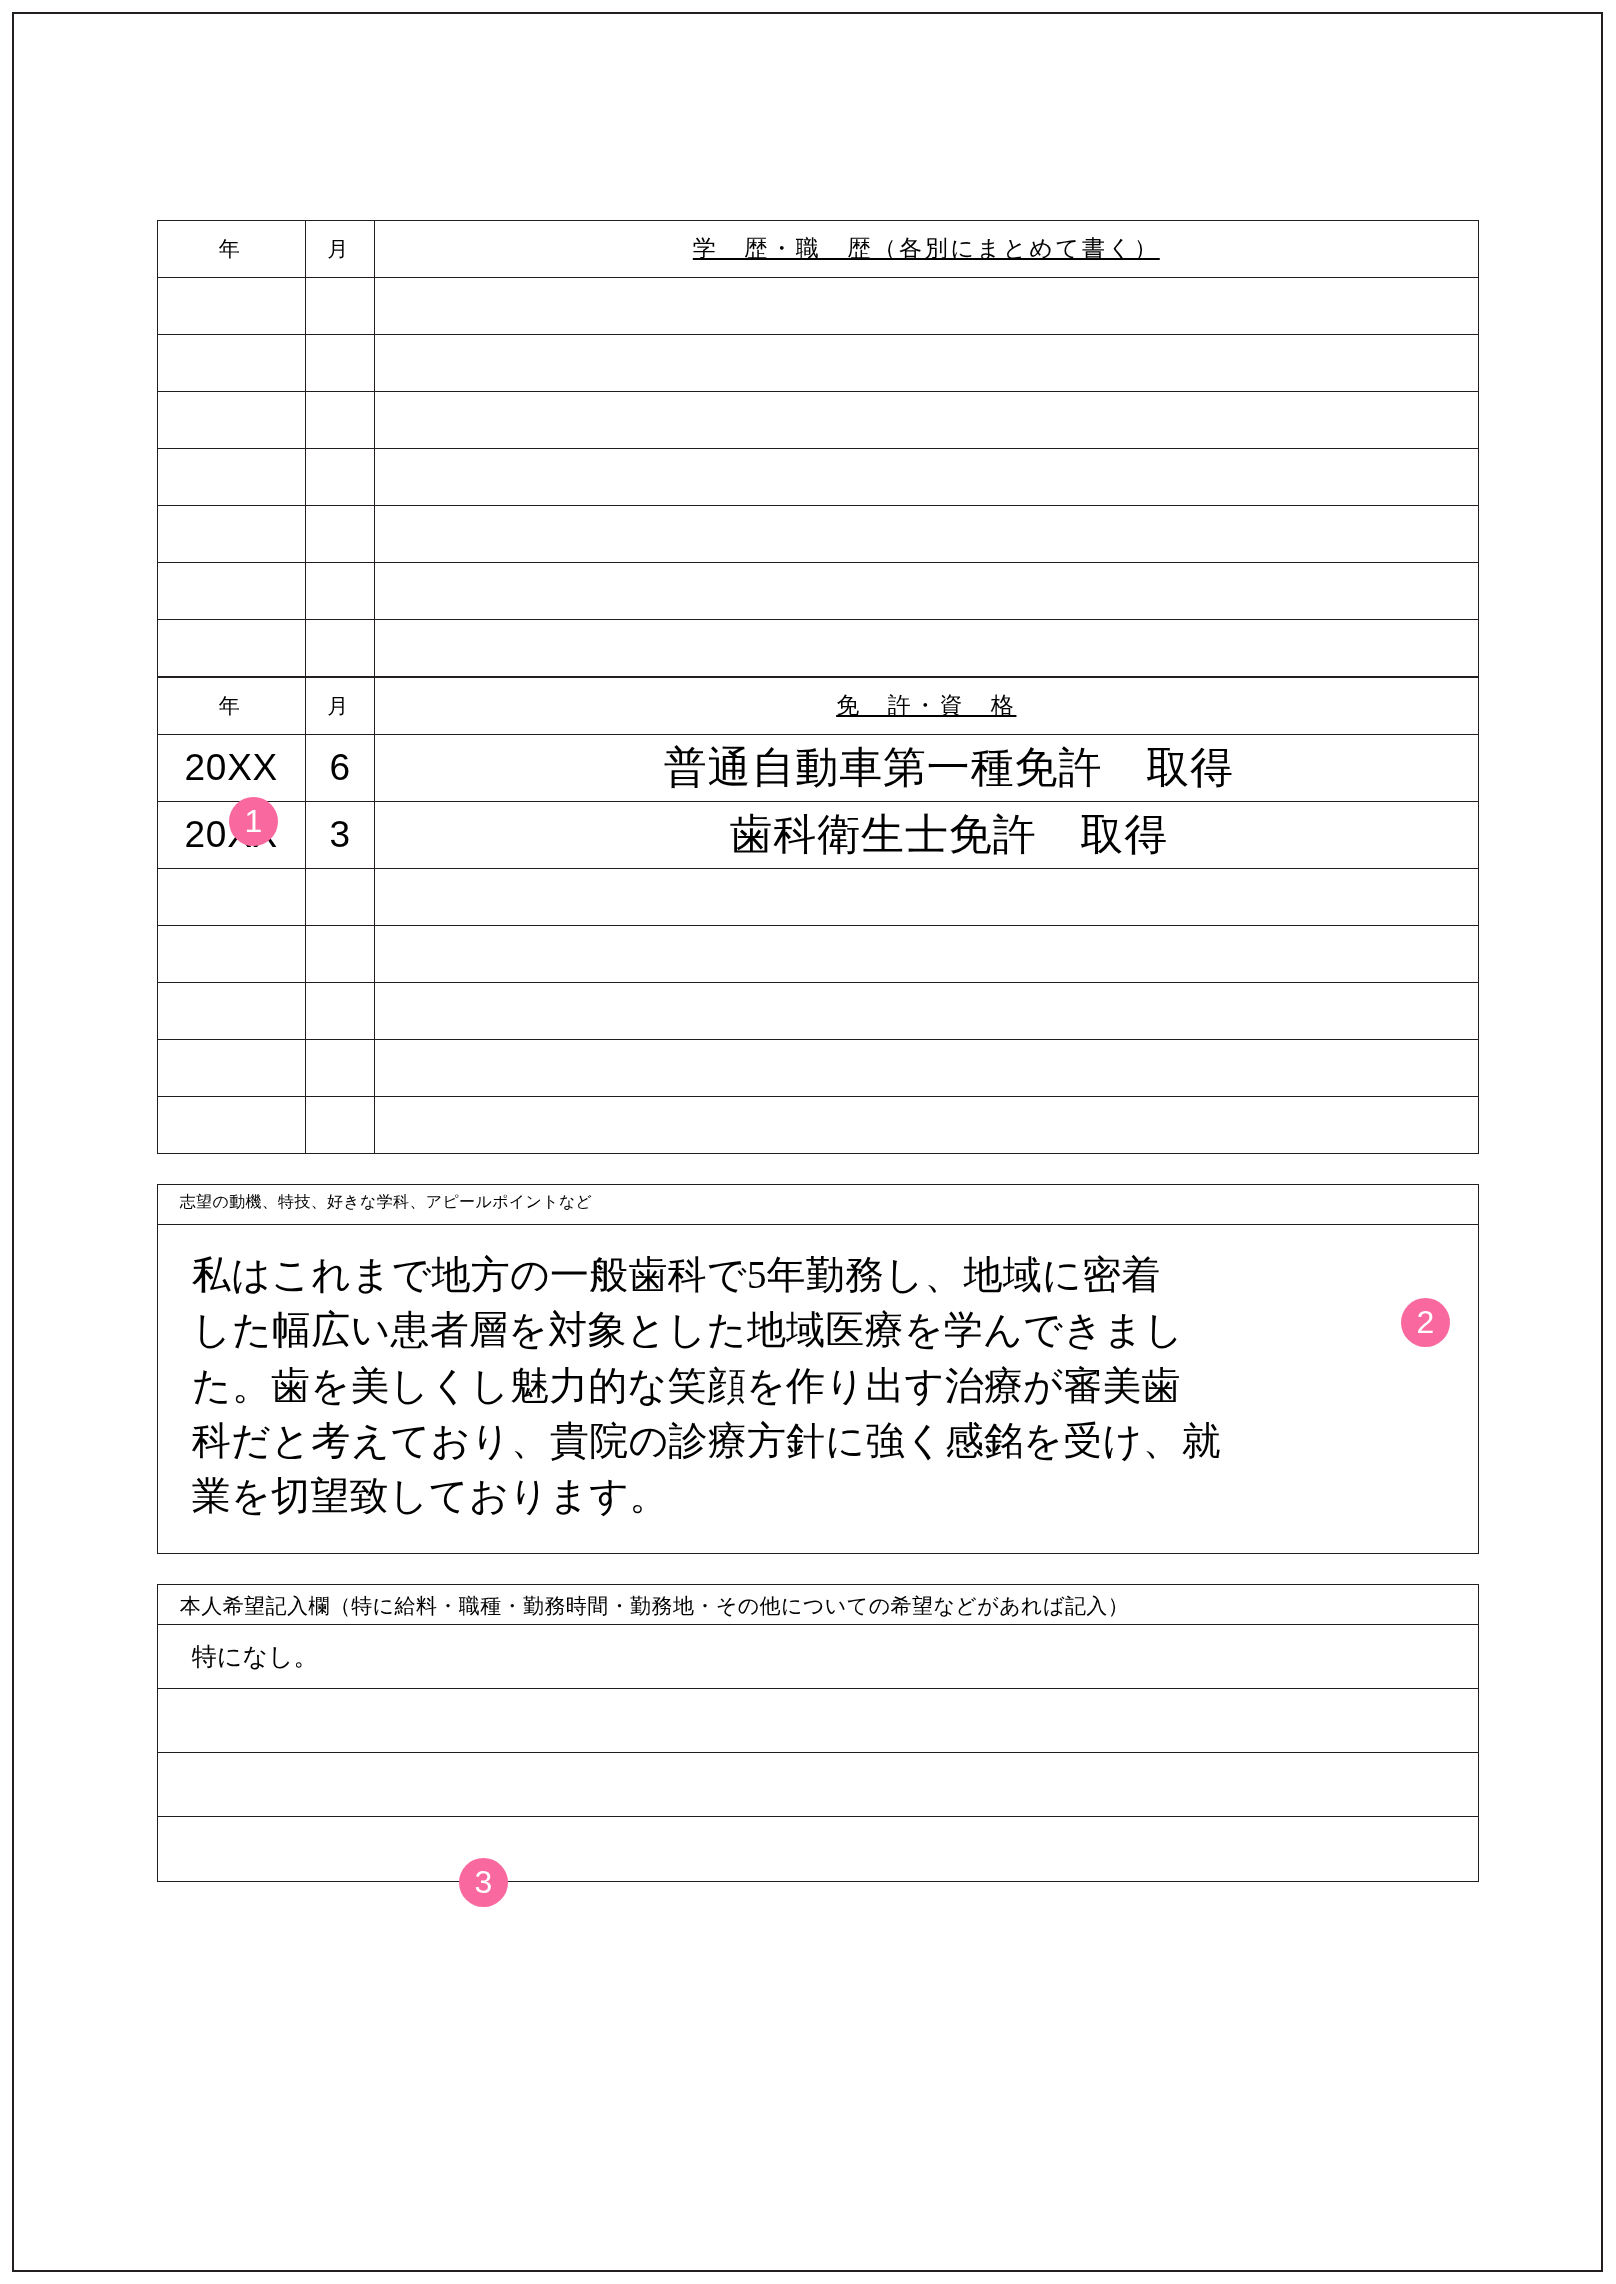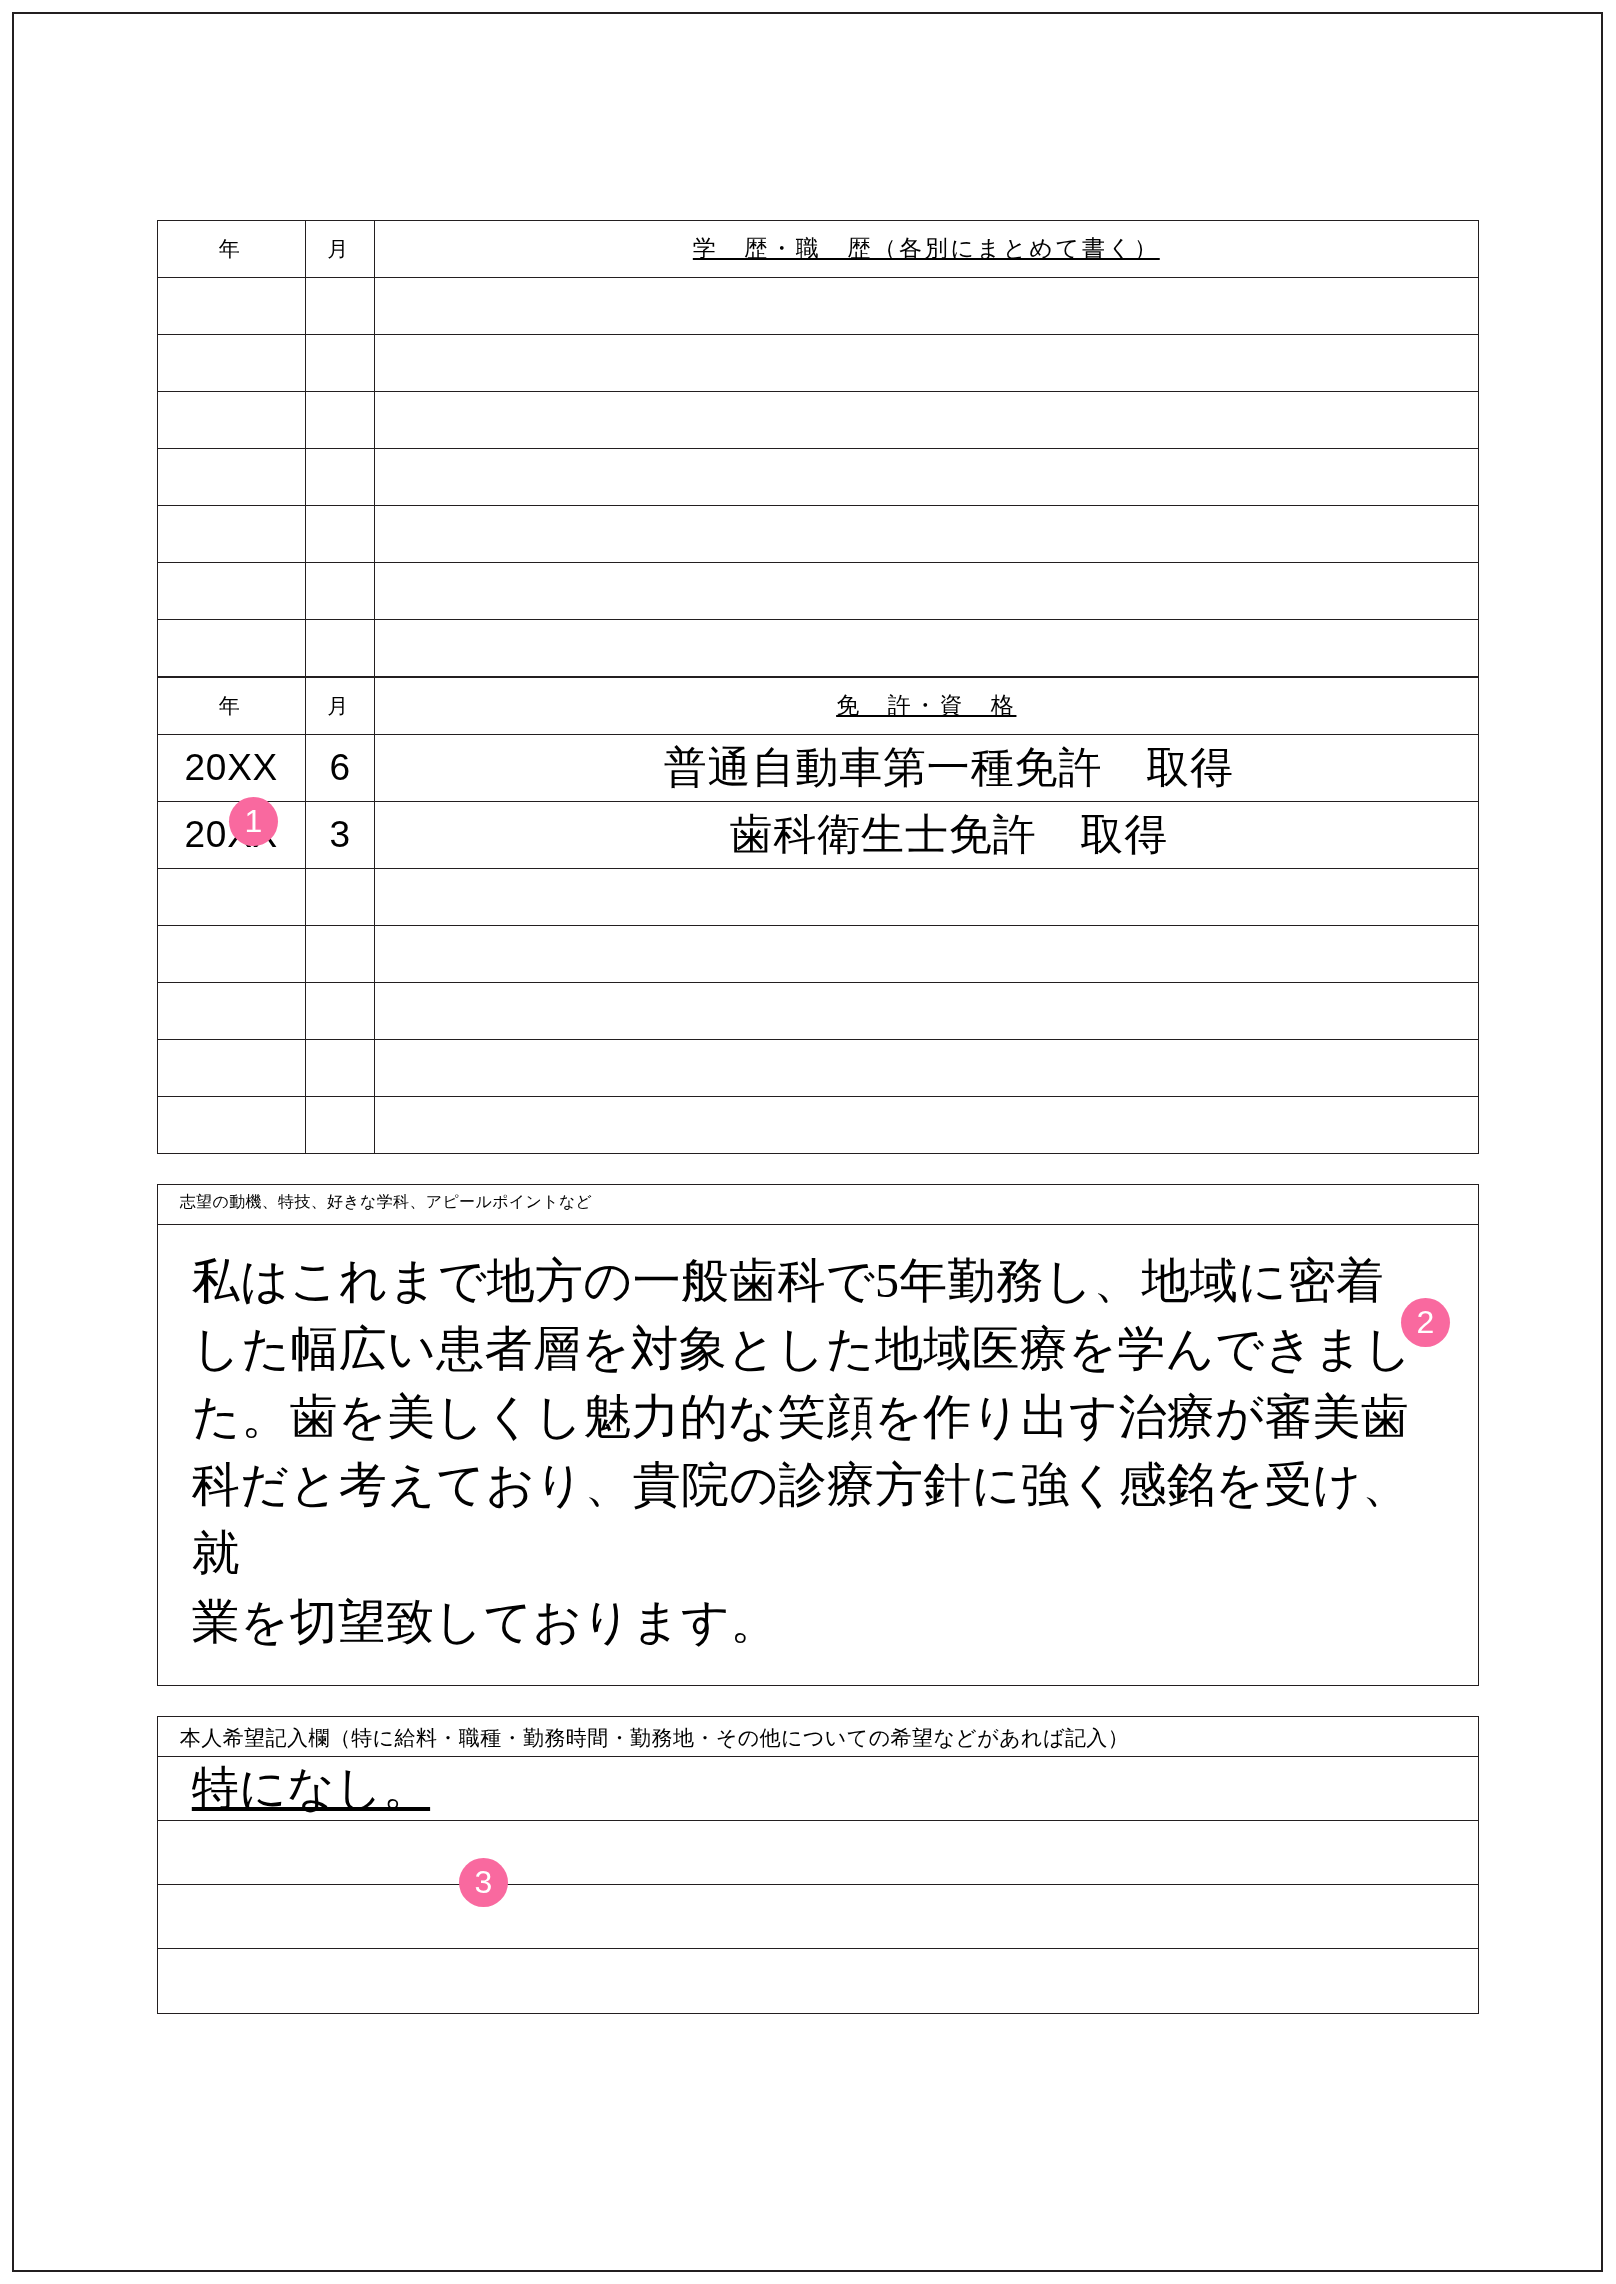--- a/index.html
+++ b/index.html
@@ -102,37 +102,36 @@
     font-family: "Liberation Sans", sans-serif;
     height: 40px;
     box-sizing: border-box;
   }
   .block-label.serif {
     font-family: "Liberation Serif", "DejaVu Serif", serif;
     font-size: 21px;
   }
   .motiv-body {
     padding: 22px 34px 29px 34px;
-    font-size: 48px;
+    font-size: 39px;
     line-height: 1.42;
     letter-spacing: 0.005em;
   }
 
   
   .hope-lines { }
   .hope-line {
     border-bottom: 1.7px solid #231f20;
     height: 64px;
     box-sizing: border-box;
-    font-size: 47px;
+    font-size: 25px;
     padding-left: 34px;
     display: flex;
     align-items: center;
     position: relative;
-    text-decoration: underline;
   }
   .hope-line:last-child { border-bottom: none; }
 
   
   .badge {
     position: absolute;
     width: 49px;
     height: 49px;
     border-radius: 50%;
     background: #f9699f;

